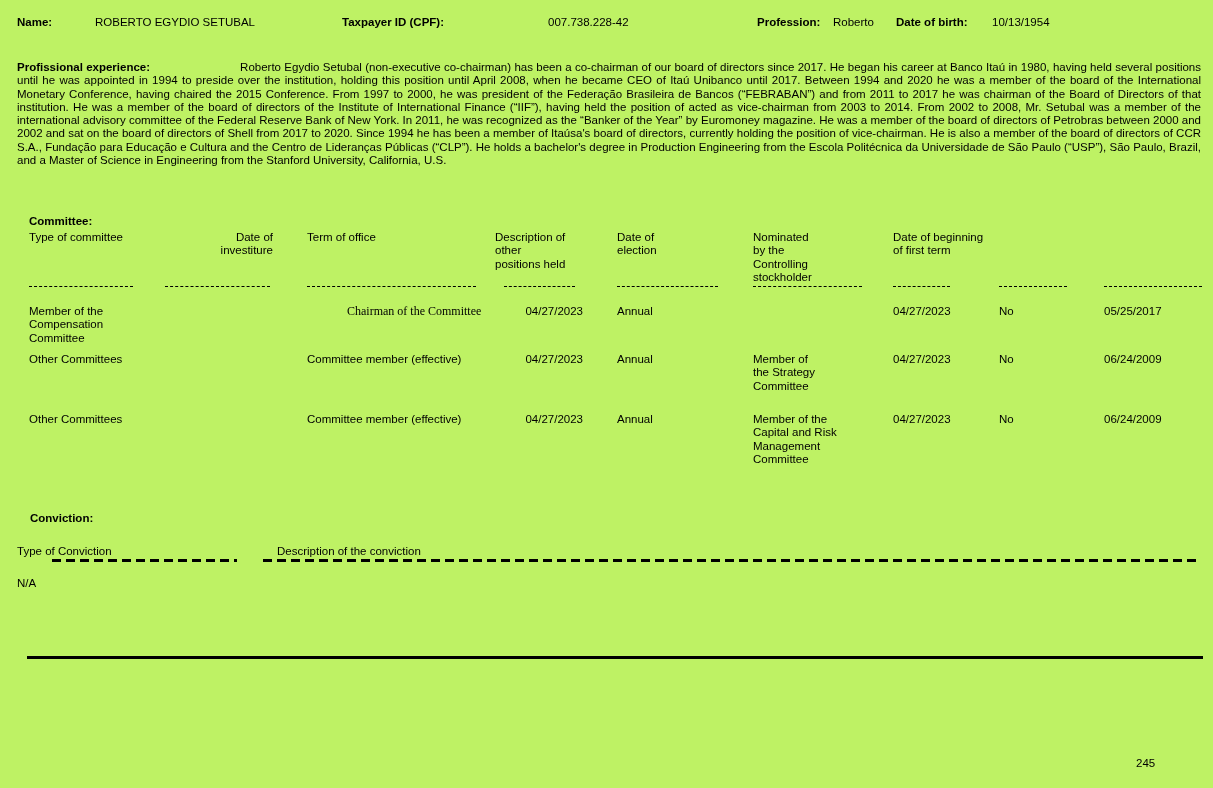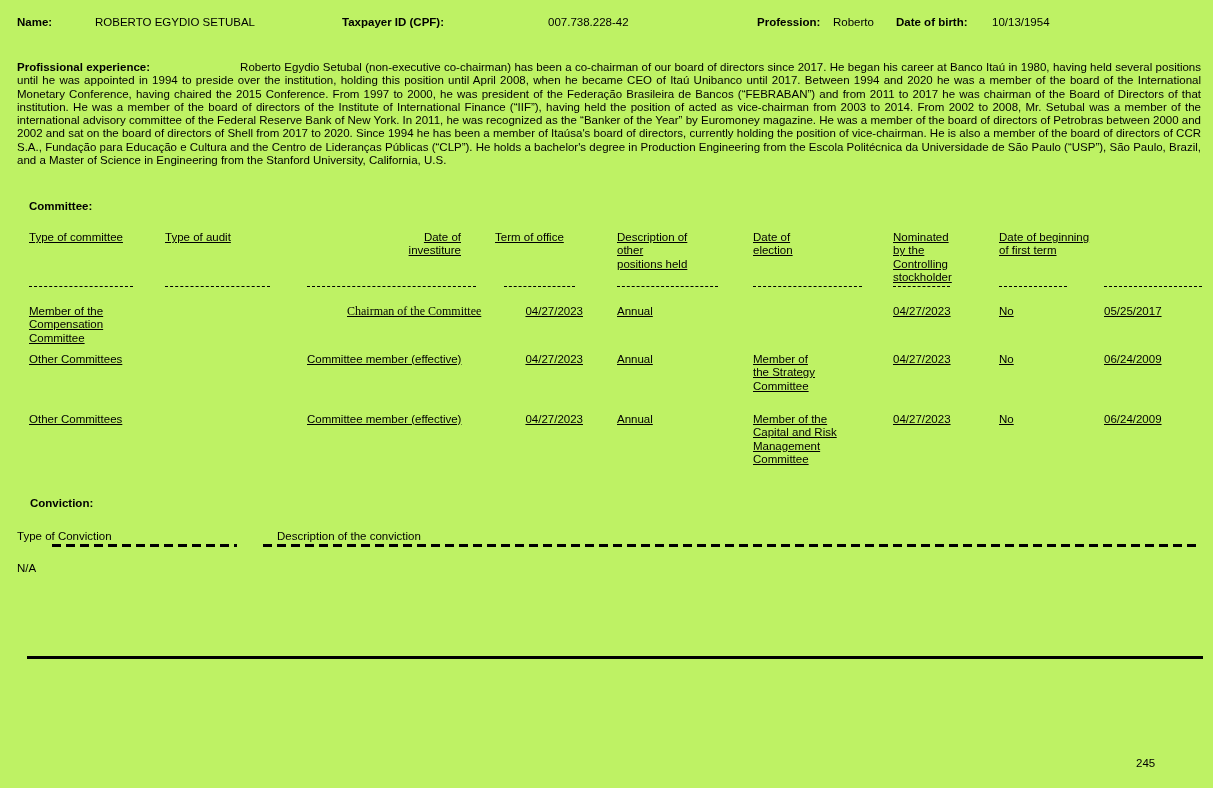--- a/index.html
+++ b/index.html
@@ -4,31 +4,31 @@
 <style>
   html,body{margin:0;padding:0;background:#ffffff;}
   .page{
     position:relative;
     width:1213px;height:788px;
     background:#bef264;color:#000000;
     font-family:"Liberation Sans",sans-serif;
     font-size:11.5px;line-height:13.3px;
     overflow:hidden;
   }
-  .abs{position:absolute;}
+  .abs{position:absolute;margin-top:15px;}
   .b{font-weight:700;}
   
   .hdr span{position:absolute;top:16px;white-space:nowrap;}
   
   .exp{position:absolute;left:17px;top:61px;width:1184px;text-align:justify;}
   .exp .tabgap{display:inline-block;width:90px;}
   
   .ctable{position:absolute;left:29px;top:231px;width:1174px;}
   .trow{display:grid;grid-template-columns:136px 142px 188px 122px 136px 140px 106px 105px 99px;}
-  .cell{white-space:pre-line;padding-right:8px;text-decoration:underline;}
+  .cell{white-space:pre-line;padding-right:8px;}
   .cell.c4{text-align:right;padding-right:34px;}
   .serif{font-family:"Liberation Serif",serif;font-size:12px;margin-left:40px;}
   .h-row{height:54px;}
   .d-row{height:20px;}
   .r1{height:48px;}
   .r2{height:60px;}
   .dash{border-top:1.5px dashed #000;height:0;margin-top:1px;}
   .dw1{width:104px;}.dw2{width:105px;}.dw3{width:169px;}
   .dw4{width:71px;margin-left:auto;margin-right:34px;}
   .dw5{width:101px;}.dw6{width:109px;}.dw7{width:57px;}
@@ -57,21 +57,20 @@
 
   <div class="exp">
     <span class="b">Profissional experience:</span><span class="tabgap"></span><span>Roberto Egydio Setubal (non-executive co-chairman) has been a co-chairman of our board of directors since 2017. He began his career at Banco Itaú in 1980, having held several positions until he was appointed in 1994 to preside over the institution, holding this position until April 2008, when he became CEO of Itaú Unibanco until 2017. Between 1994 and 2020 he was a member of the board of the International Monetary Conference, having chaired the 2015 Conference. From 1997 to 2000, he was president of the Federação Brasileira de Bancos (“FEBRABAN”) and from 2011 to 2017 he was chairman of the Board of Directors of that institution. He was a member of the board of directors of the Institute of International Finance (“IIF”), having held the position of acted as vice-chairman from 2003 to 2014. From 2002 to 2008, Mr. Setubal was a member of the international advisory committee of the Federal Reserve Bank of New York. In 2011, he was recognized as the “Banker of the Year” by Euromoney magazine. He was a member of the board of directors of Petrobras between 2000 and 2002 and sat on the board of directors of Shell from 2017 to 2020. Since 1994 he has been a member of Itaúsa's board of directors, currently holding the position of vice-chairman. He is also a member of the board of directors of CCR S.A., Fundação para Educação e Cultura and the Centro de Lideranças Públicas (“CLP”). He holds a bachelor's degree in Production Engineering from the Escola Politécnica da Universidade de São Paulo (“USP”), São Paulo, Brazil, and a Master of Science in Engineering from the Stanford University, California, U.S.</span>
   </div>
 
   <div class="abs b" style="left:29px;top:200px">Committee:</div>
 
   <div class="ctable">
     <div class="trow h-row">
       <div class="cell">Type of committee</div>
-      <div class="cell">Type of audit</div>
       <div class="cell c4">Date of
 investiture</div>
       <div class="cell">Term of office</div>
       <div class="cell">Description of
 other
 positions held</div>
       <div class="cell">Date of
 election</div>
       <div class="cell">Nominated
 by the

